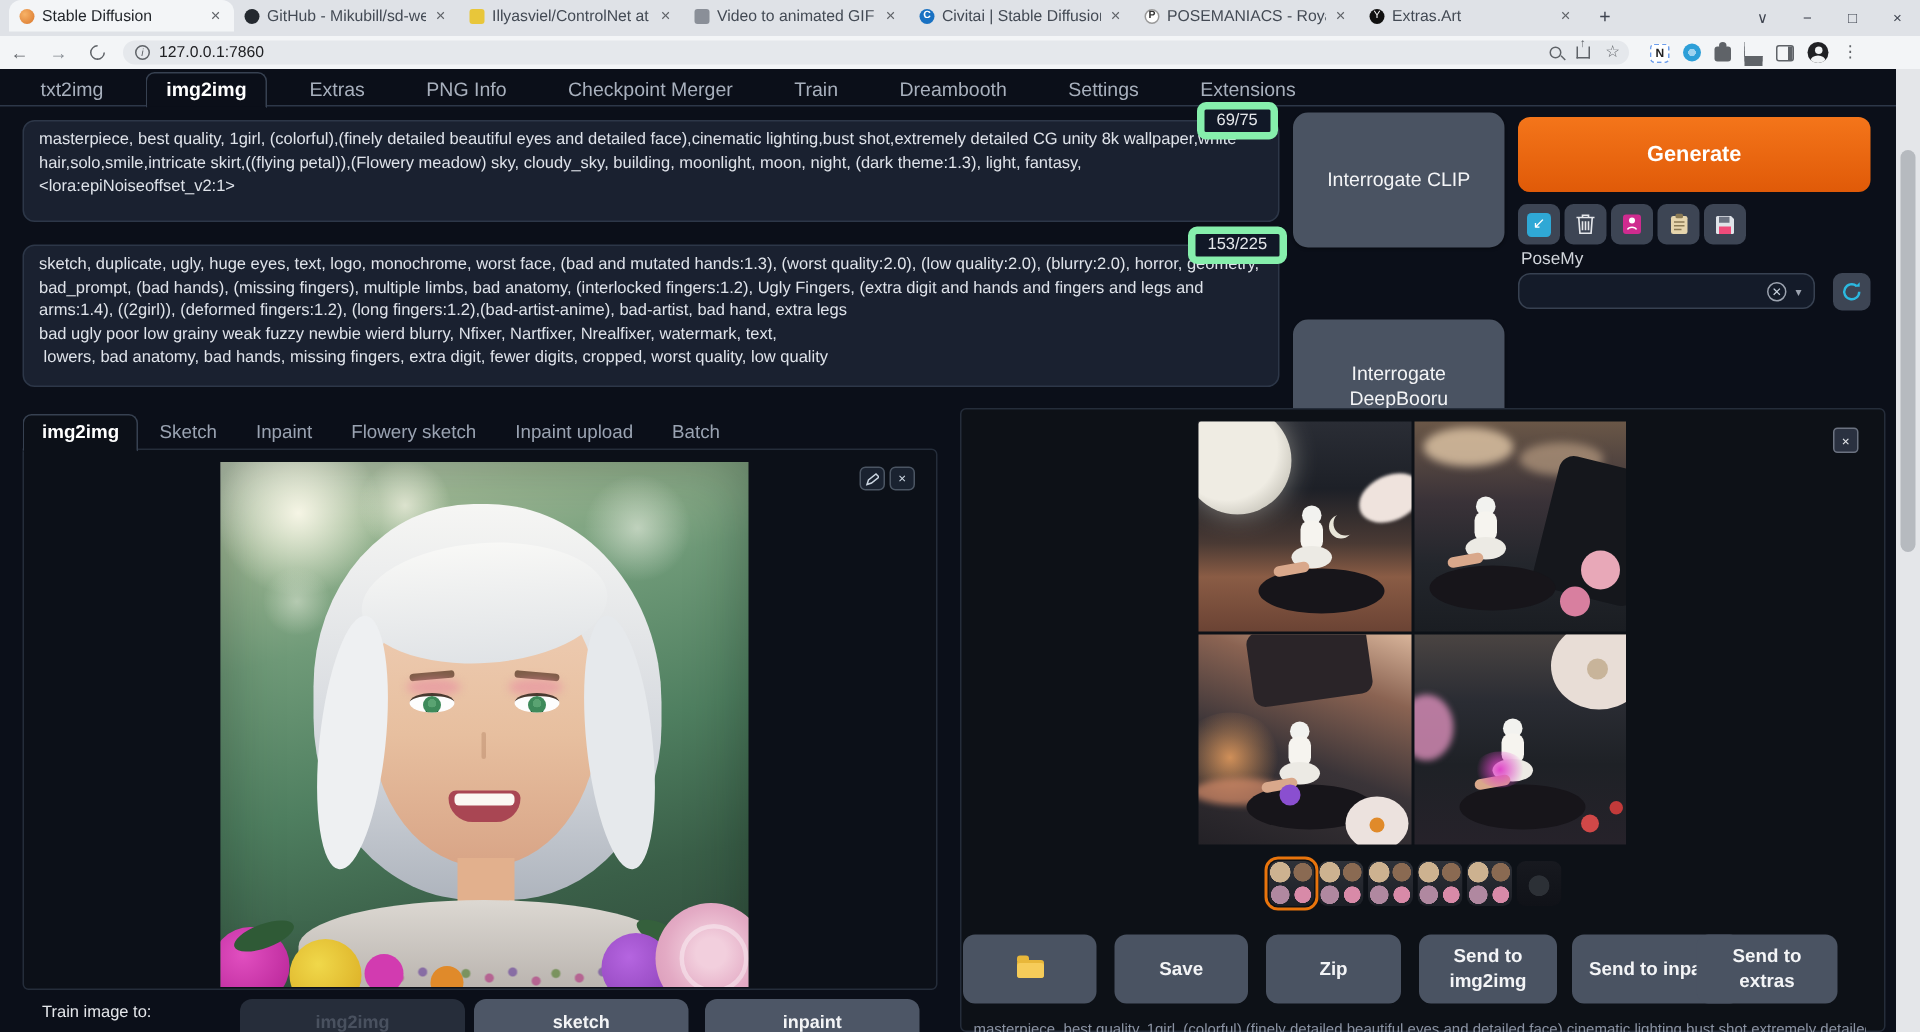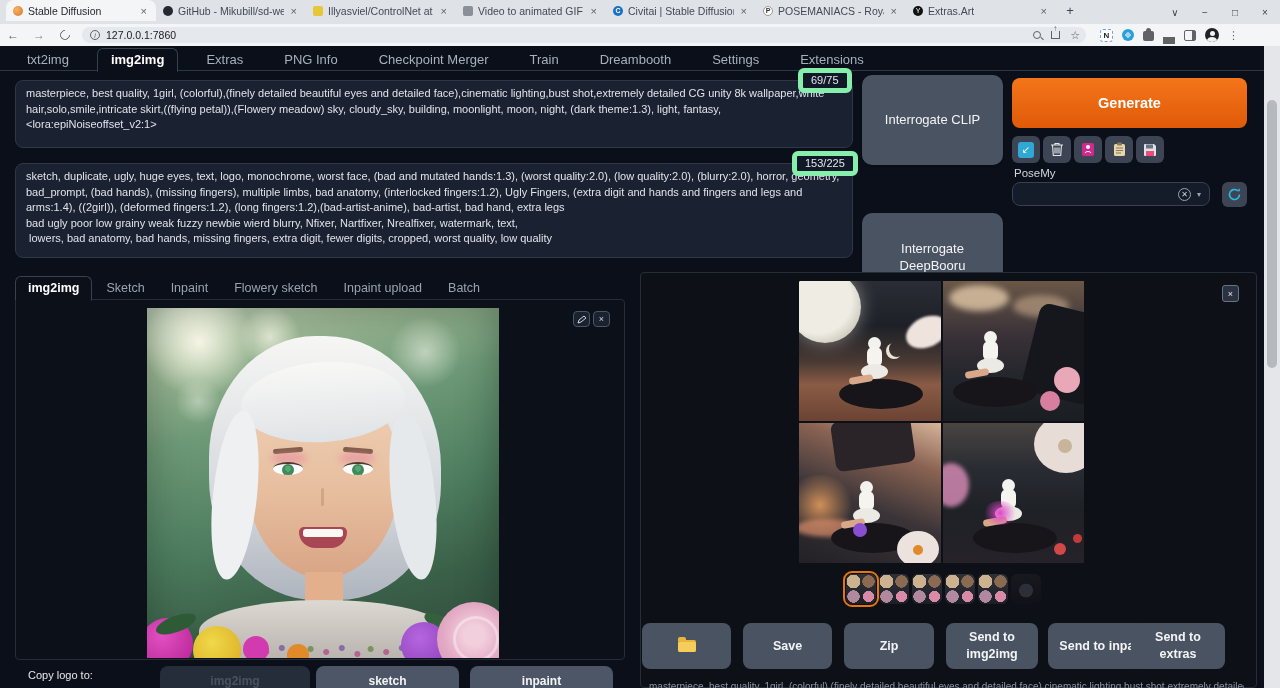--- a/index.html
+++ b/index.html
@@ -371,21 +371,21 @@
         <div class="p-leaf1"></div>
         <div class="p-flo p-flo2"></div>
         <div class="p-flo p-flo3"></div>
         <div class="p-flo p-flo4"></div>
         <div class="p-leaf2"></div>
         <div class="p-flo p-flo5"></div>
         <div class="p-rose"></div>
       </div>
     </div>
 
-    <div class="copy-label">Copy logo to:</div>
+    <div class="copy-label">Train image to:</div>
     <div class="copybtn disabled" style="left:160px; width:150px;">img2img</div>
     <div class="copybtn" style="left:316px; width:143px;">sketch</div>
     <div class="copybtn" style="left:470px; width:143px;">inpaint</div>
 
     <div class="rpanel">
       <div class="gclose">×</div>
 
       <div class="ggrid">
         <div class="q q1">
           <div class="q1-moon"></div>

